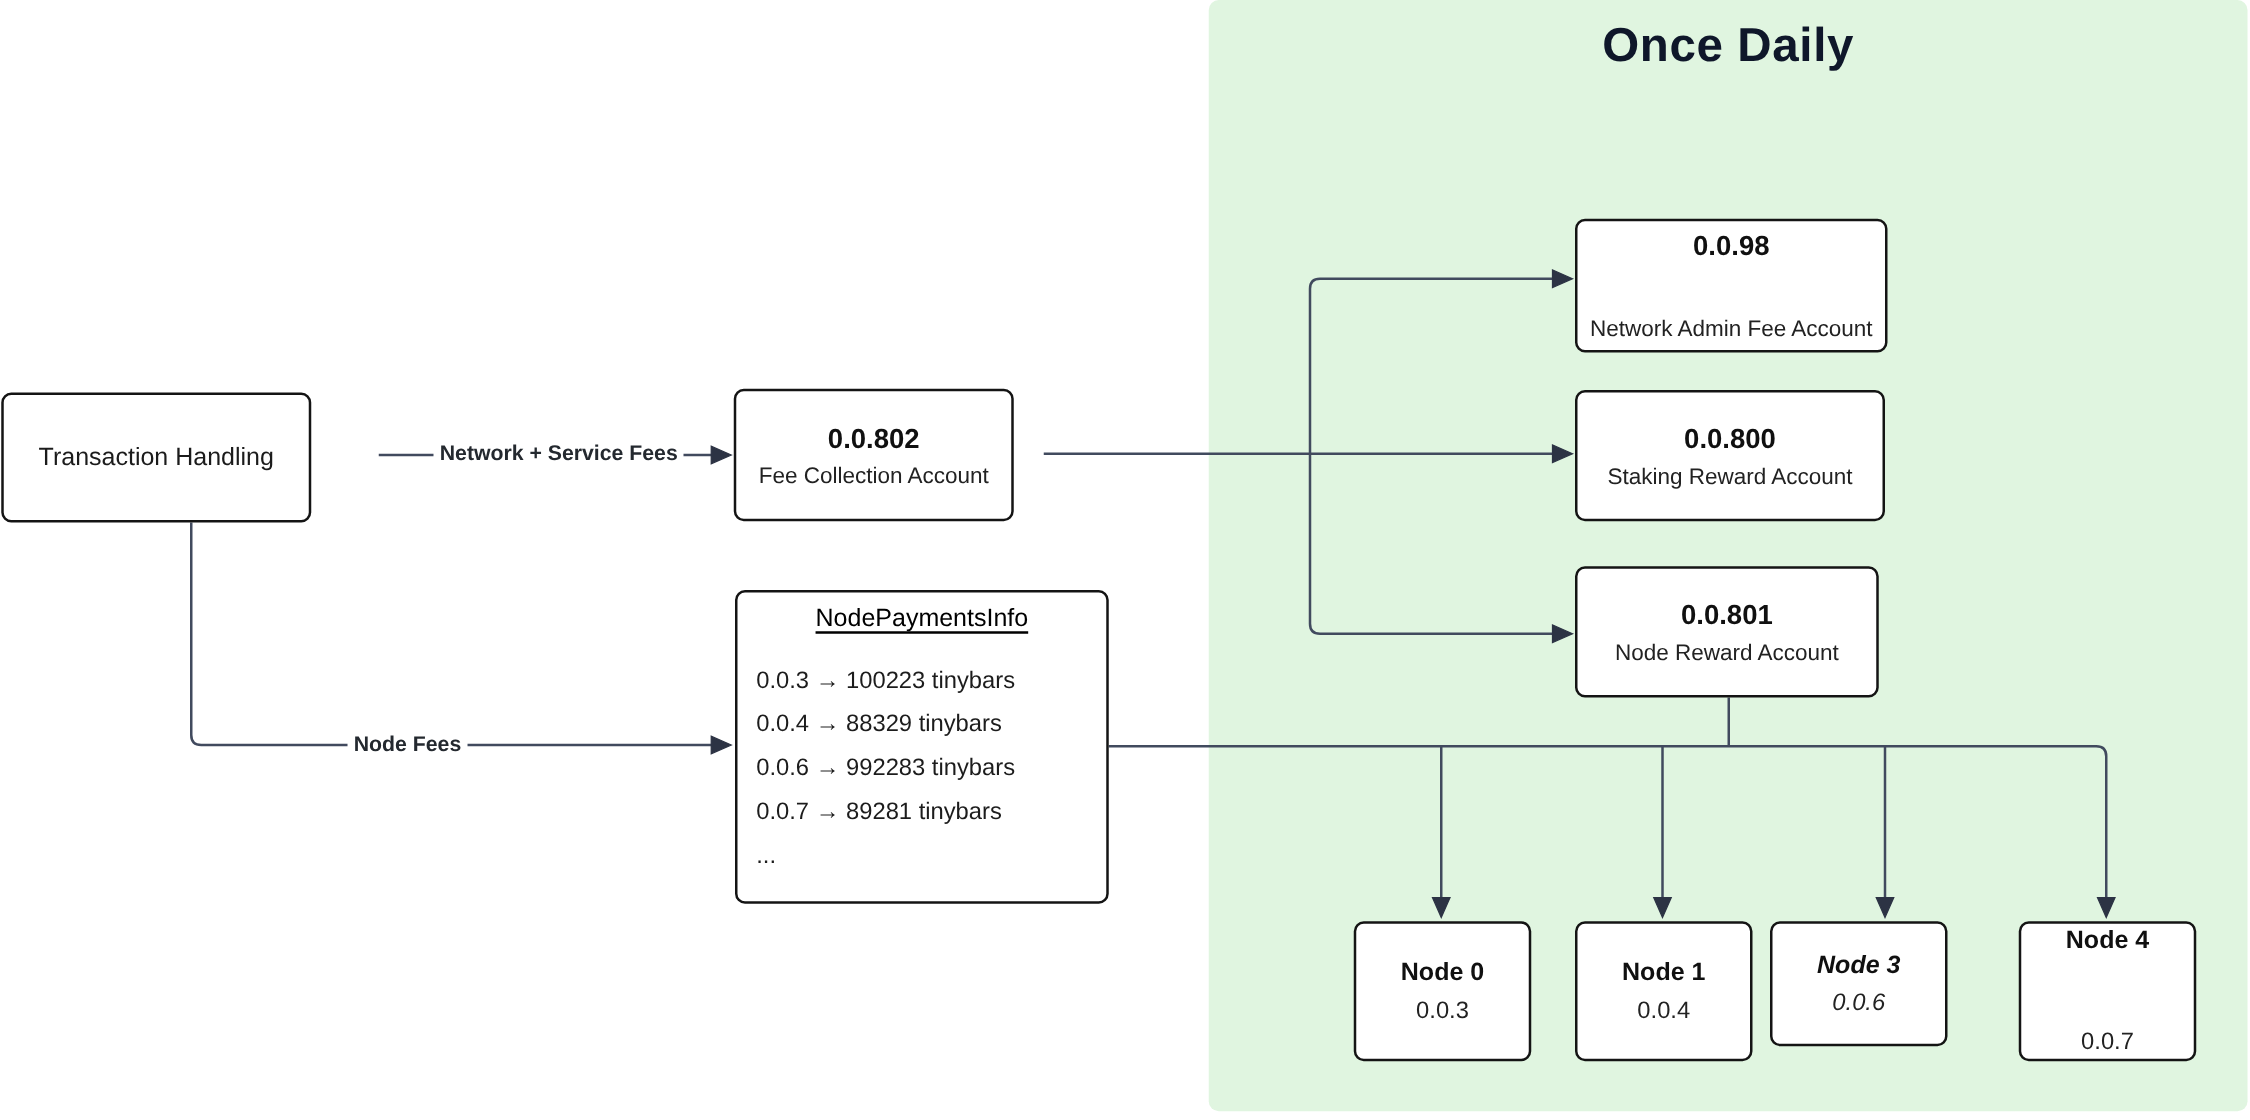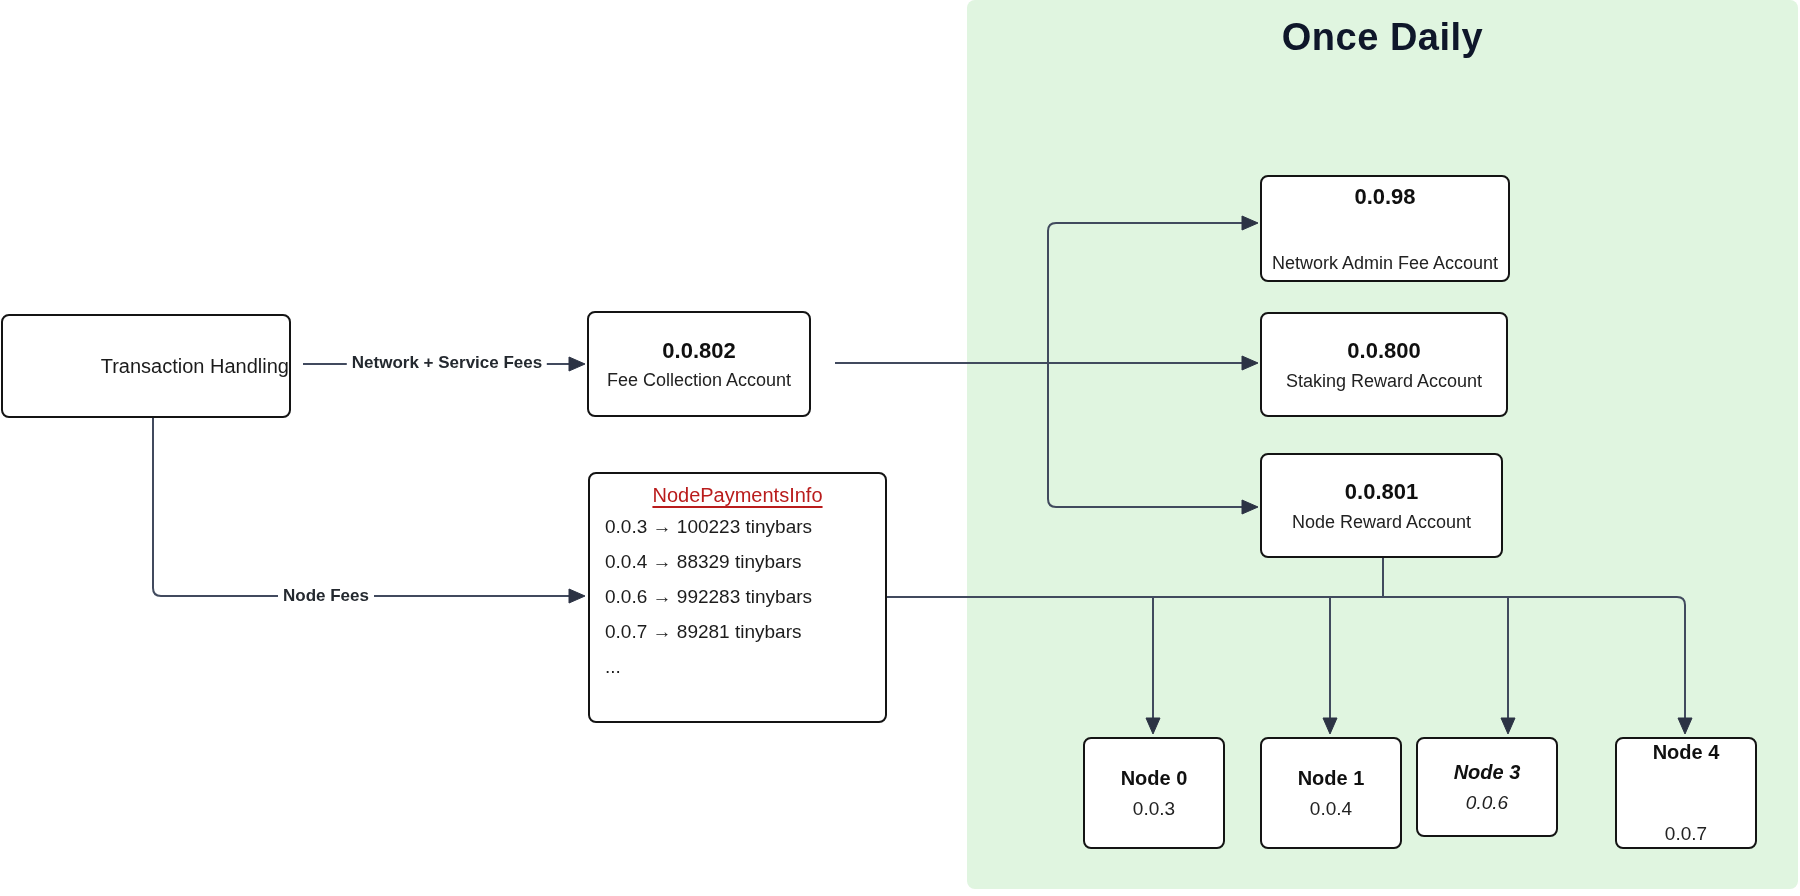--- a/index.html
+++ b/index.html
@@ -32,22 +32,22 @@
   .box-plain{ font-size:20px; color:#1b1b1b; }
   .node-name{ font-size:20px; font-weight:700; color:#101010; }
   .node-acct{ font-size:19px; color:#222222; margin-top:4px; }
 
   .payments-box {
     position:absolute; left:588px; top:472px; width:299px; height:251px;
     background:#ffffff; border:2px solid #141414; border-radius:8px;
     padding:10px 0 0 0;
   }
   .payments-title {
-    text-align:center; font-size:20px; color:#b91c1c;
-    text-decoration:underline; text-underline-offset:4px; margin-bottom:2px;
+    text-align:center; font-size:20px; color:#000000;
+    text-decoration:underline; text-underline-offset:4px; margin-bottom:20px;
   }
   .payments-list { padding-left:15px; }
   .payments-list div { font-size:19px; color:#1c1c1c; line-height:35px; white-space:nowrap; }
 
   .edge-label {
     position:absolute; transform:translate(-50%,-50%);
     background:#ffffff; padding:0 5px; font-size:17px; font-weight:700; color:#24292f;
     white-space:nowrap;
   }
 </style>
@@ -87,21 +87,21 @@
 
     <path d="M1508,597 V719"></path>
     <polygon points="1508,734 1501,718 1515,718"></polygon>
 
     <path d="M1383,558 V597"></path>
   </svg>
 
   <div class="edge-label" style="left:447px; top:363px;">Network + Service Fees</div>
   <div class="edge-label" style="left:326px; top:596px;">Node Fees</div>
 
-  <div class="node-box" style="left:1px; top:314px; width:290px; height:104px;align-items:flex-end;">
+  <div class="node-box" style="left:1px; top:314px; width:248px; height:104px;">
     <div class="box-plain">Transaction Handling</div>
   </div>
 
   <div class="node-box" style="left:587px; top:311px; width:224px; height:106px;">
     <div class="box-id">0.0.802</div>
     <div class="box-sub">Fee Collection Account</div>
   </div>
 
   <div class="payments-box">
     <div class="payments-title">NodePaymentsInfo</div>

